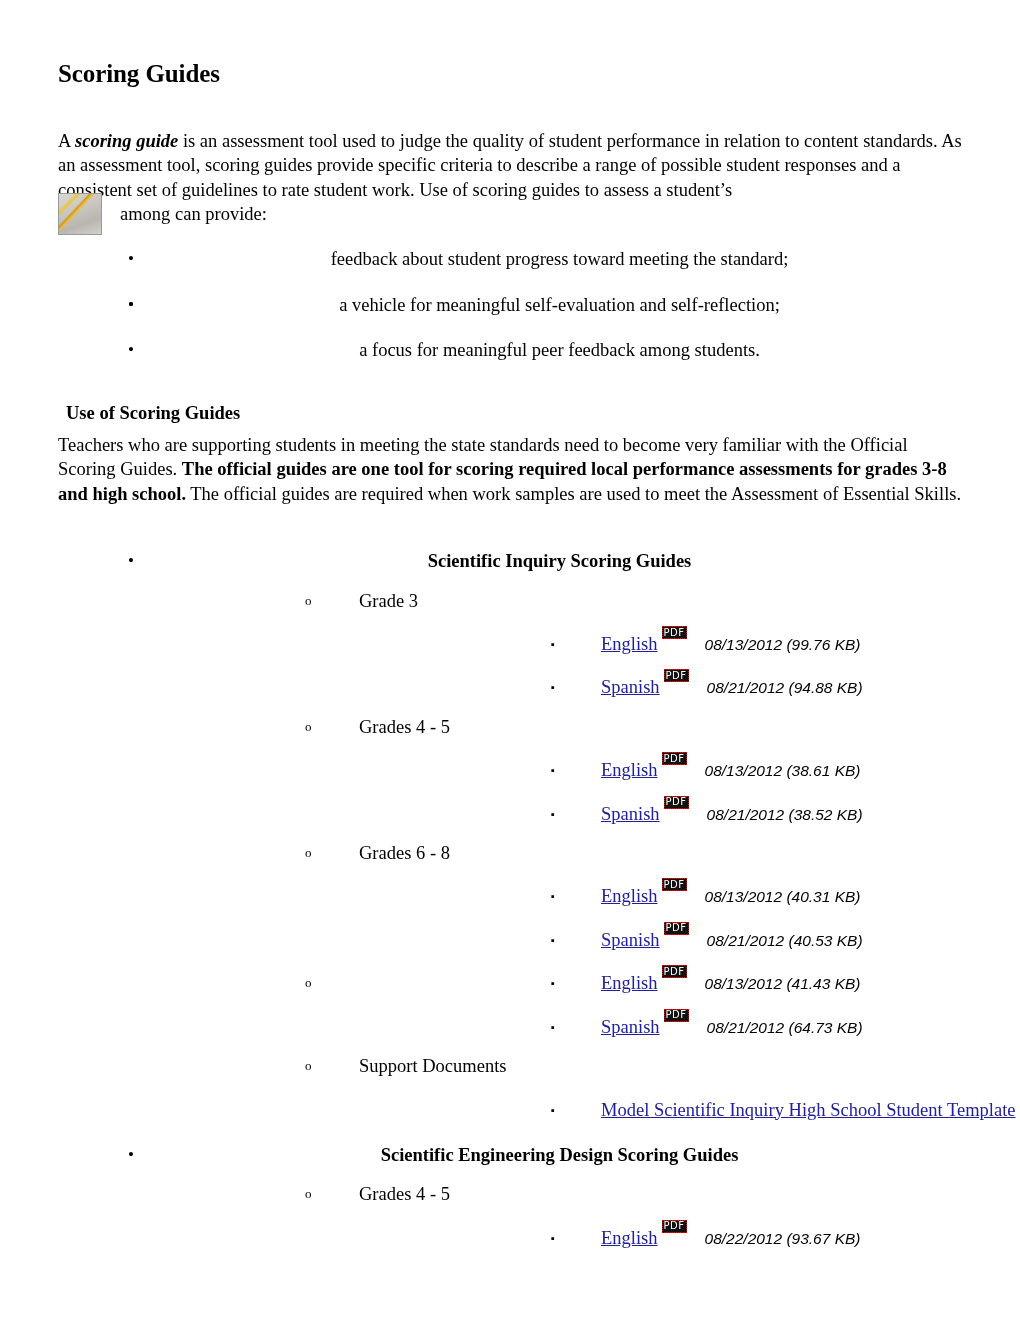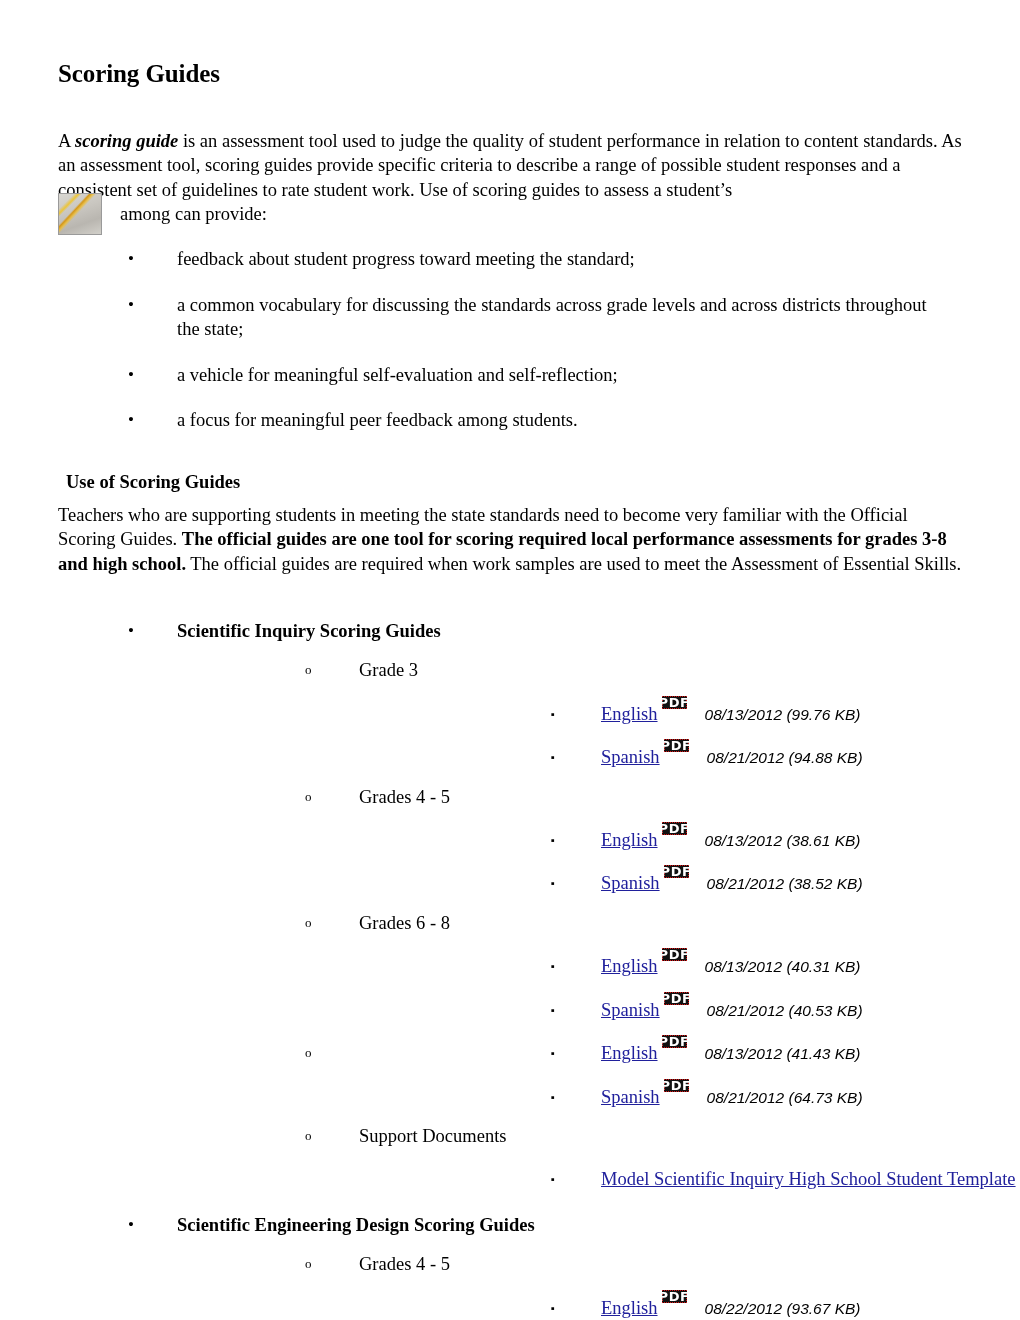--- a/index.html
+++ b/index.html
@@ -104,21 +104,21 @@
     text-align: left;
     font-family: "Liberation Serif", serif;
   }
   .li-row > .li-body {
     display: block;
   }
 
   
   .lvl1 > .li-row { padding-left: 119px; margin-top: 21px; }
   .lvl1 > .li-row > .marker { left: 70px; font-size: 17px; line-height: 1.38; }
-  .lvl1 > .li-row > .li-body { font-weight: bold; }
+  .lvl1 > .li-row > .li-body { font-weight: bold; text-align: center; }
   .lvl1.plain > .li-row > .li-body { font-weight: normal; }
 
   
   .lvl2 > .li-row { padding-left: 182px; margin-top: 15px; }
   .lvl2 > .li-row > .marker { left: 128px; font-size: 13px; line-height: 1.9; }
 
   
   .lvl3 > .li-row { padding-left: 242px; margin-top: 19px; }
   .lvl3 > .li-row > .marker { left: 192px; font-size: 11px; line-height: 2.2; }
 
@@ -158,22 +158,22 @@
     position: absolute;
     left: 0;
     right: 0;
     top: 0;
     bottom: 0;
     display: flex;
     align-items: center;
     justify-content: center;
     color: #ffffff;
     font-family: "DejaVu Sans", sans-serif;
-    font-weight: bold;
-    font-size: 13px;
+    font-weight: normal;
+    font-size: 10px;
     letter-spacing: 0.6px;
     line-height: 1;
   }
 
   .spacer-lg { height: 30px; }
   .spacer-md { height: 22px; }
 </style>
 </head>
 <body>
 
@@ -187,21 +187,20 @@
 
   <p class="para thumb-line">among can provide:</p>
 
   <ul class="lvl lvl1 plain">
     <li class="li-row">
       <span class="marker">•</span>
       <span class="li-body">feedback about student progress toward meeting the standard;</span>
     </li>
     <li class="li-row">
       <span class="marker">•</span>
-      <span class="li-body">a common vocabulary for discussing the standards across grade levels and across districts throughout the state;</span>
     </li>
     <li class="li-row">
       <span class="marker">•</span>
       <span class="li-body">a vehicle for meaningful self-evaluation and self-reflection;</span>
     </li>
     <li class="li-row">
       <span class="marker">•</span>
       <span class="li-body">a focus for meaningful peer feedback among students.</span>
     </li>
   </ul>

